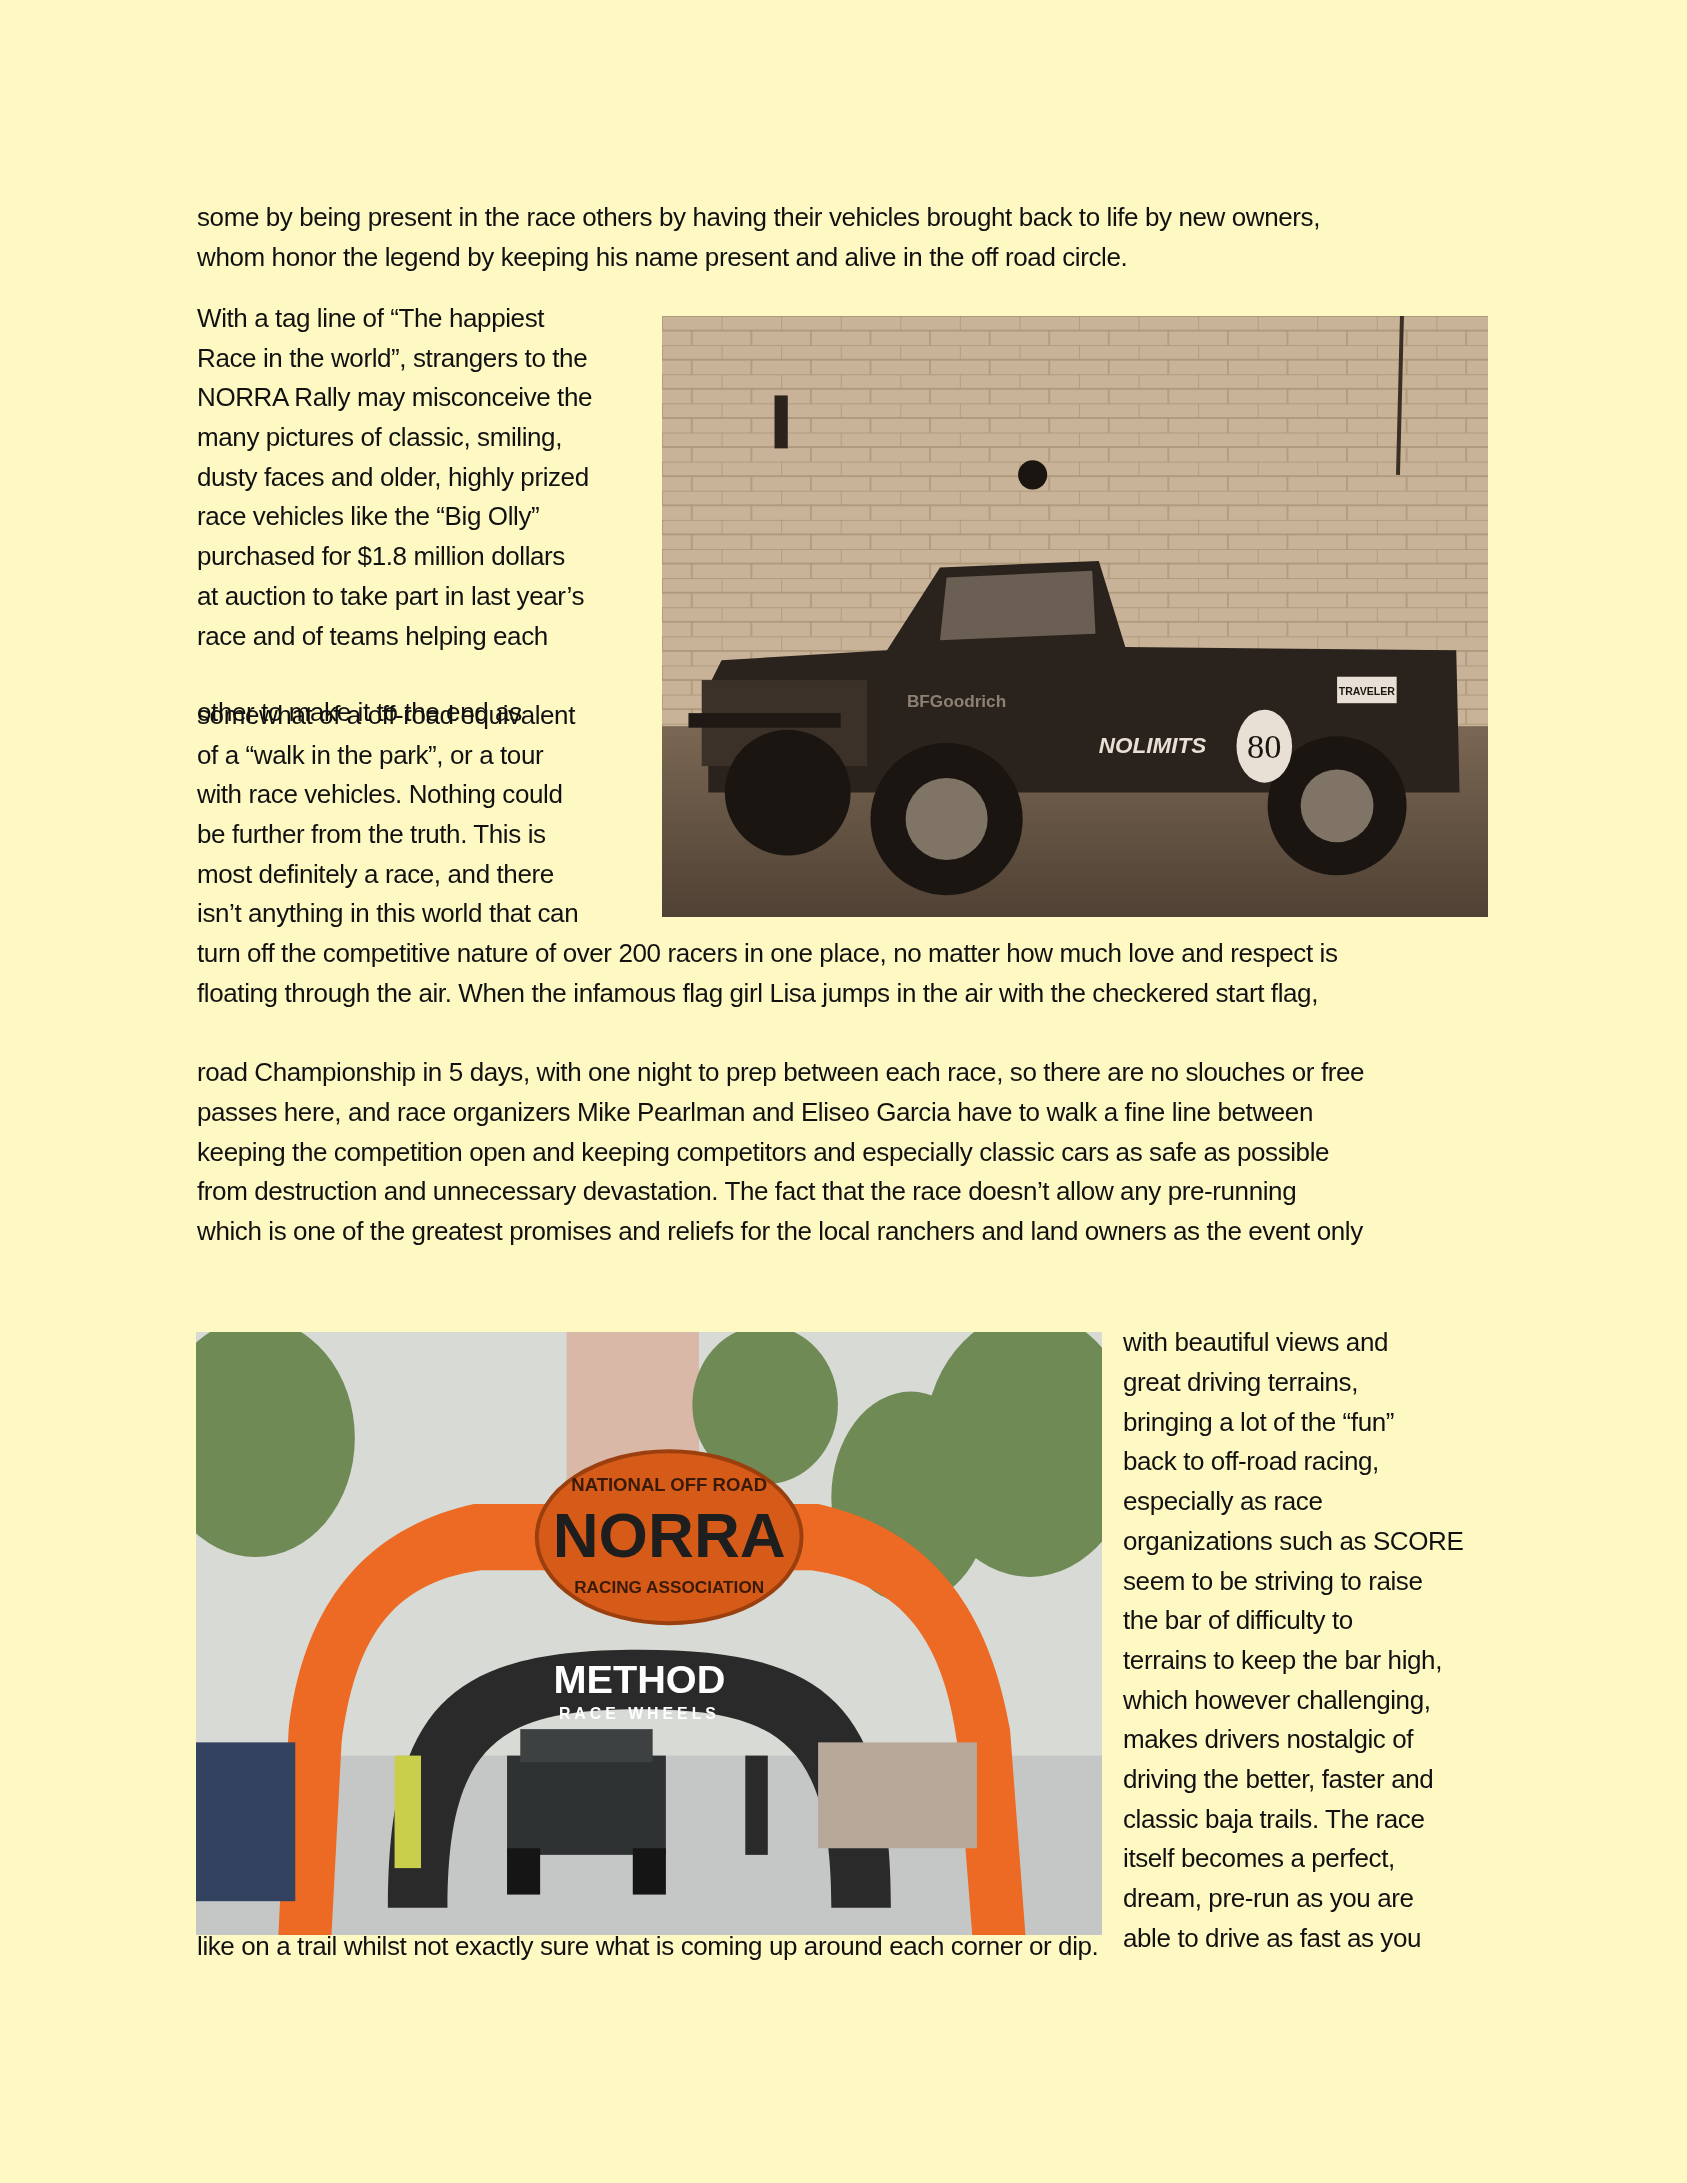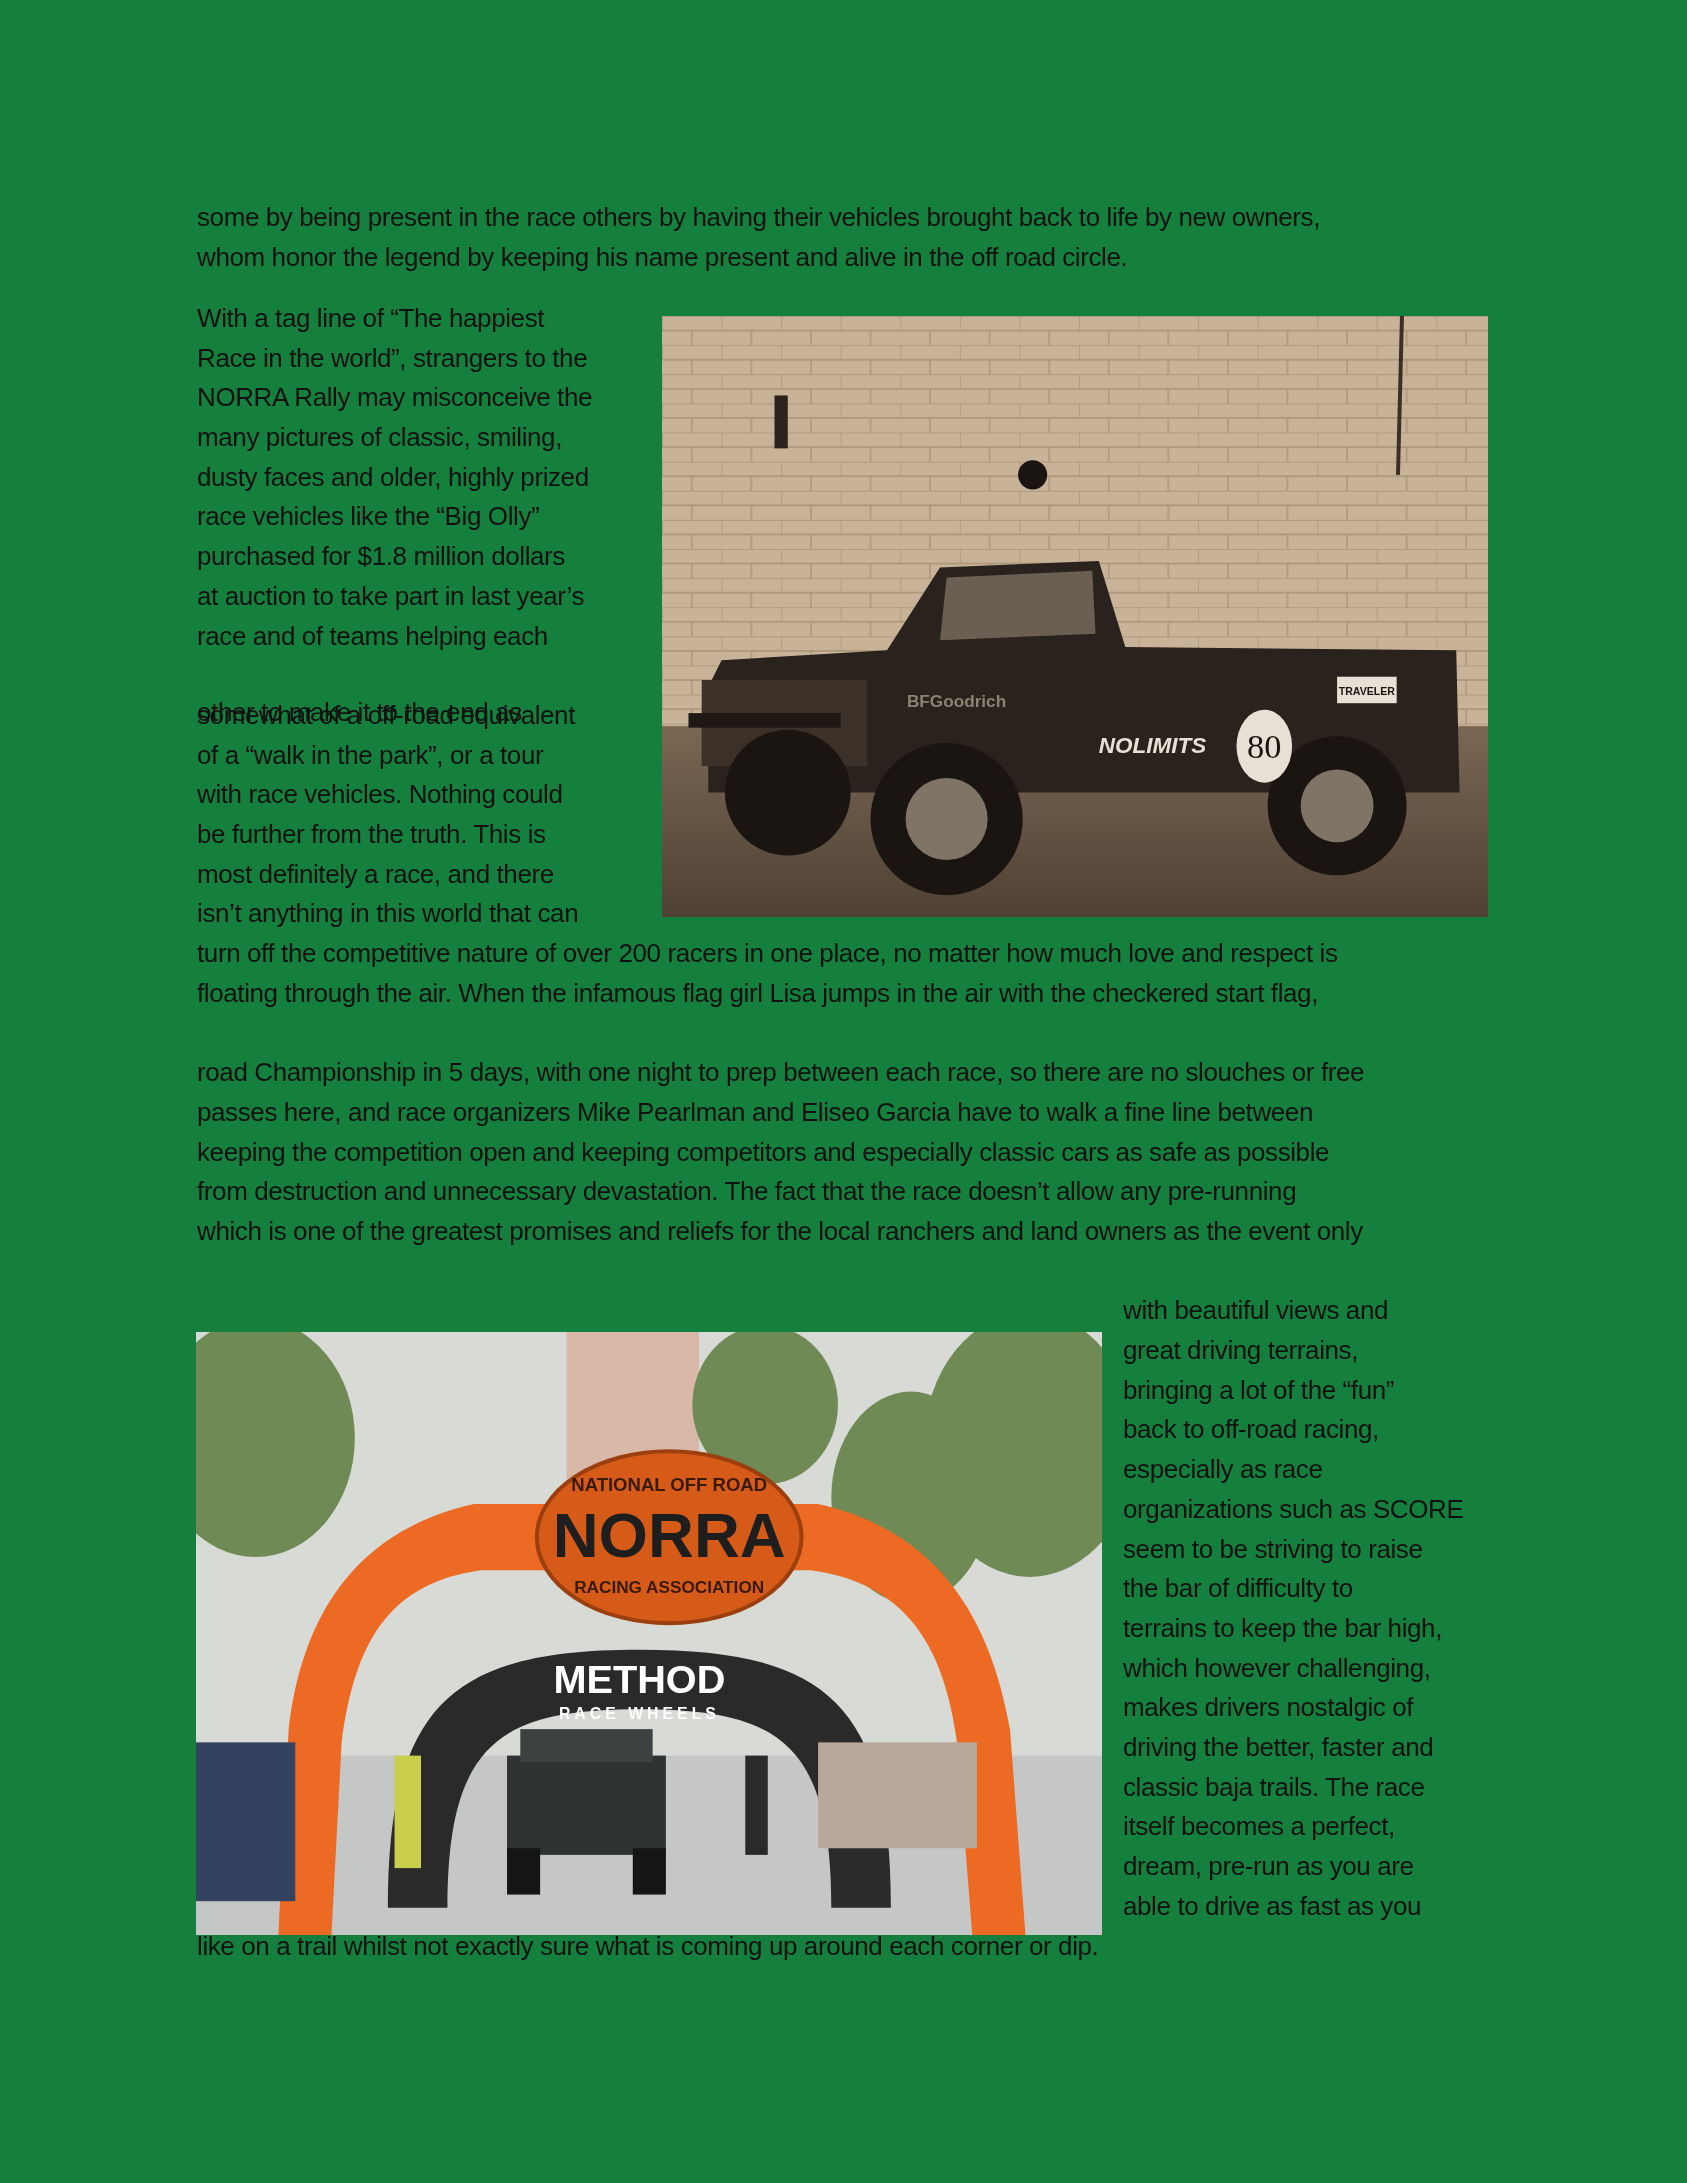--- a/index.html
+++ b/index.html
@@ -1,28 +1,28 @@
 <!DOCTYPE html>
 <html style="font-size:10.6px"><head>
 <meta charset="utf-8">
 <style>
   html, body { margin: 0; padding: 0; background: #ffffff; }
   body { width: 1687px; height: 2183px; position: relative; overflow: hidden; }
-  .page { position: absolute; left: 0; top: 0; width: 1687px; height: 2183px; background: #15803d; }
+  .page { position: absolute; left: 0; top: 0; width: 1687px; height: 2183px; background: #fef9c3; }
   .line {
     position: absolute;
     left: 197px;
     font-family: "Liberation Sans", sans-serif;
     font-size: 26px;
     line-height: 30px;
     color: #111;
     white-space: nowrap;
     letter-spacing: -0.4px;
   }
-  .line.right { left: 1123px; }
+  .line.right { left: 1123px; margin-top: 32px; }
   .photo { position: absolute; overflow: hidden; }
   #photo-truck { left: 662px; top: 316px; width: 826px; height: 601px;
     background: linear-gradient(180deg, #c9b49a 0%, #bfa889 40%, #a89072 58%, #6c5a46 75%, #5a4a3a 100%); }
   #photo-arch { left: 196px; top: 1332px; width: 906px; height: 603px;
     background: linear-gradient(180deg, #d8dcd6 0%, #b9c2b0 30%, #9aa890 55%, #c9cdcc 75%, #c3c6c6 100%); }
   svg { display: block; }
 </style>
 </head>
 <body>
 

